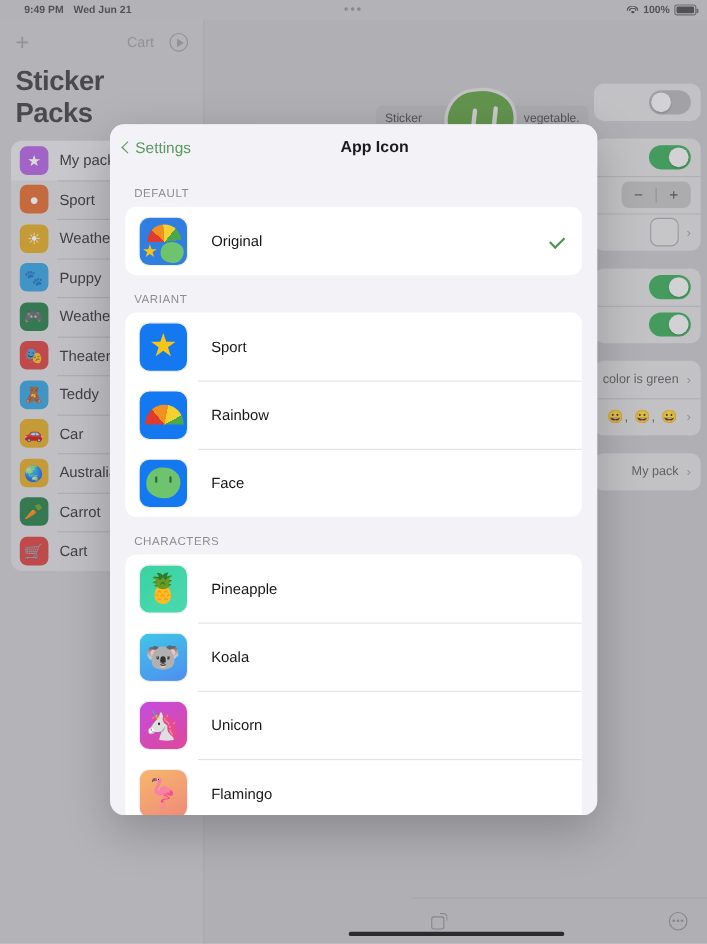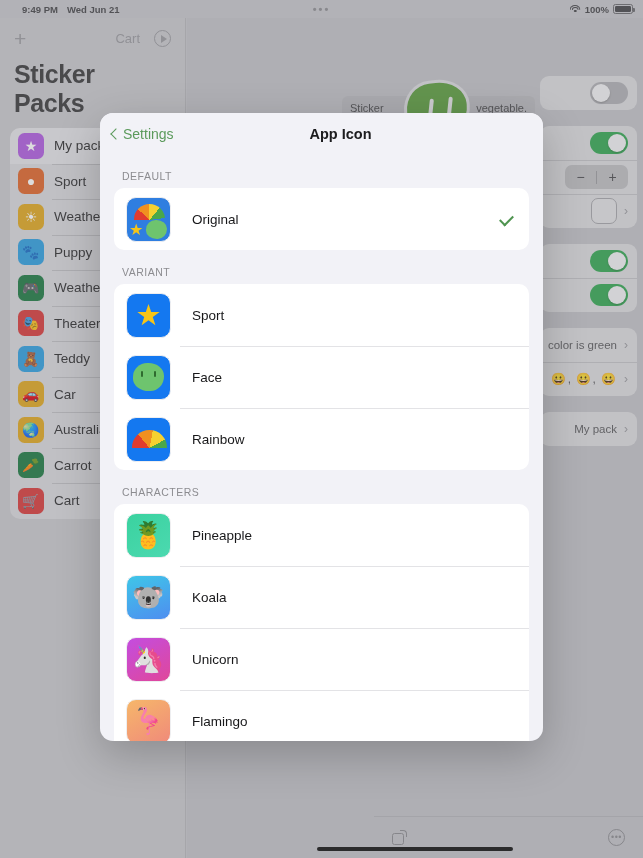--- a/index.html
+++ b/index.html
@@ -387,30 +387,30 @@
         </div>
         <div class="sec-hdr">VARIANT</div>
         <div class="card">
           <div class="icon-row">
             <span class="app-ico ai-star">
               <span>★</span>
             </span>
             <span class="icon-label">Sport</span>
           </div>
           <div class="icon-row">
+            <span class="app-ico ai-rainbow">
+              <span class="rb"></span>
+            </span>
+            <span class="icon-label">Rainbow</span>
+          </div>
+          <div class="icon-row">
             <span class="app-ico ai-face">
               <span class="fc"></span>
             </span>
             <span class="icon-label">Face</span>
-          </div>
-          <div class="icon-row">
-            <span class="app-ico ai-rainbow">
-              <span class="rb"></span>
-            </span>
-            <span class="icon-label">Rainbow</span>
           </div>
         </div>
         <div class="sec-hdr">CHARACTERS</div>
         <div class="card">
           <div class="icon-row">
             <span class="app-ico ai-pine">
               <span class="emoji-art">🍍</span>
             </span>
             <span class="icon-label">Pineapple</span>
           </div>

